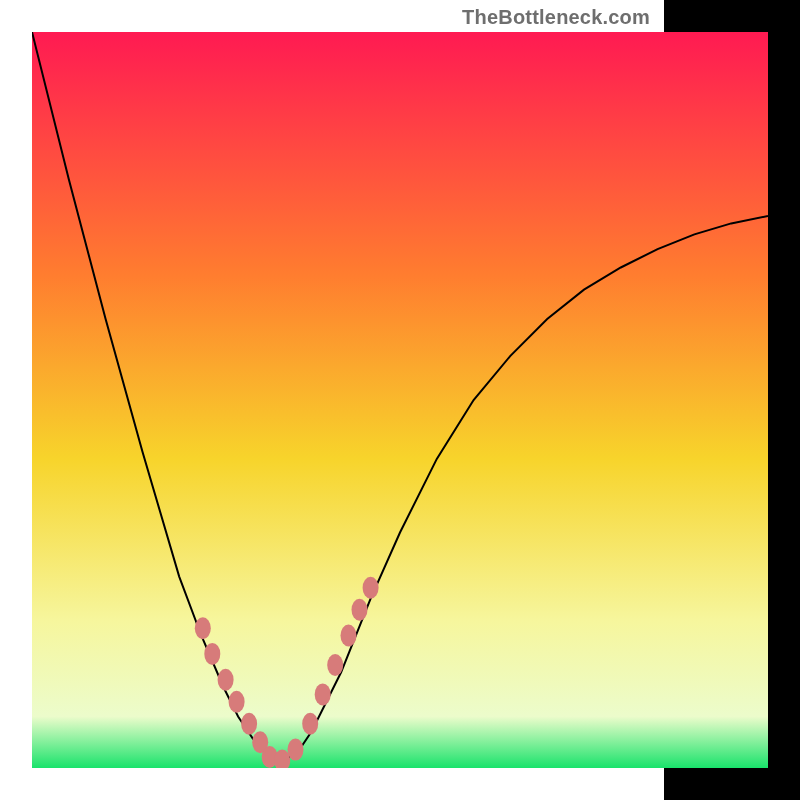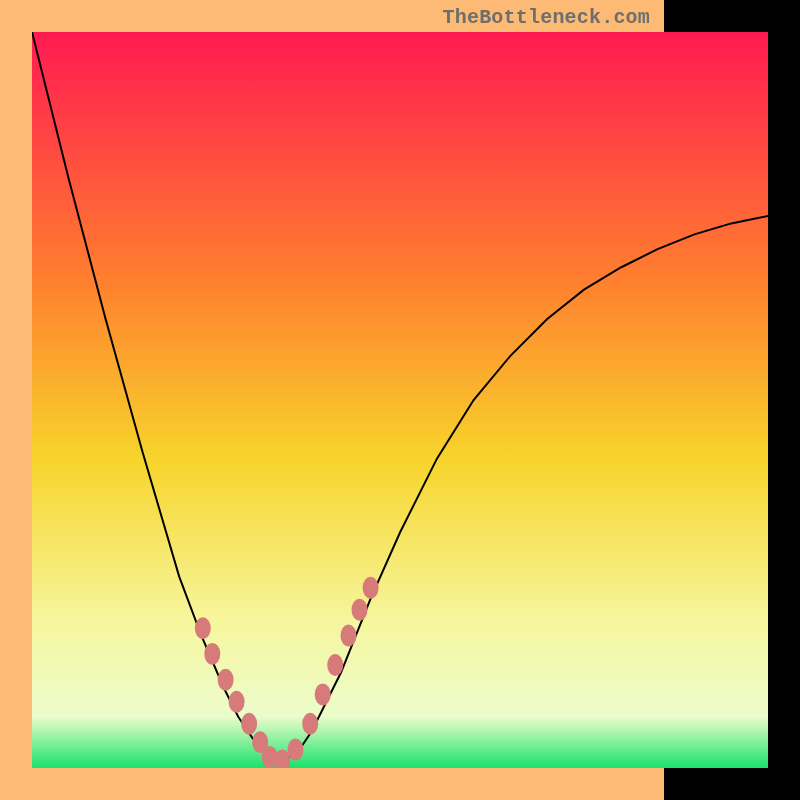--- a/index.html
+++ b/index.html
@@ -10,22 +10,21 @@
     overflow: hidden;
     background: #000;
     font-family: Arial, Helvetica, sans-serif;
   }
   .frame {
     position: absolute;
     left: 0;
     top: 0;
     width: 664px;
     height: 800px;
-    background: #fdba74;
-    font-family: Liberation Mono, monospace;
+    background: #ffffff;
   }
   .plot {
     position: absolute;
     left: 32px;
     top: 32px;
     width: 736px;
     height: 736px;
   }
   .plot svg {
     display: block;

